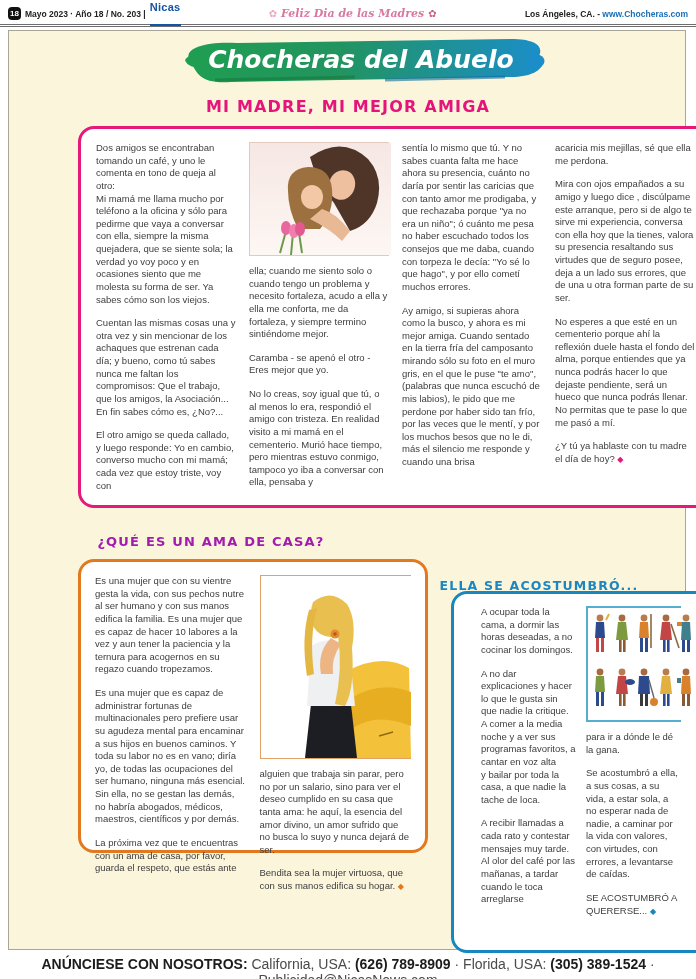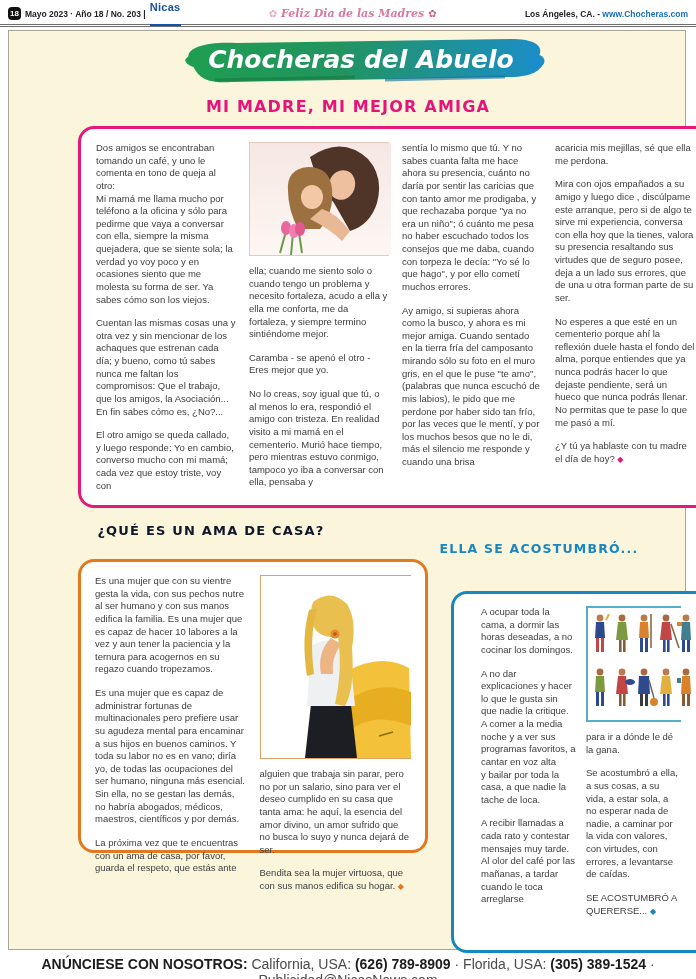--- a/index.html
+++ b/index.html
@@ -44,22 +44,22 @@
   .banner text{
     font-family:"DejaVu Sans",sans-serif;font-weight:bold;font-style:italic;
     font-size:25px;fill:#ffffff;
   }
   
   .sec-title{
     position:absolute;font-weight:bold;letter-spacing:1.2px;text-align:center;
     font-size:16px;font-family:"DejaVu Sans",sans-serif;
   }
   .t-madre{left:0;width:678px;top:66px;color:#E5147A;}
-  .t-ama{left:27px;width:350px;top:492px;color:#0f172a;font-size:13px;}
-  .t-ella{left:400px;width:260px;top:510px;color:#1B87C2;font-size:12.5px;}
+  .t-ama{left:27px;width:350px;top:503px;color:#a21caf;font-size:13px;}
+  .t-ella{left:400px;width:260px;top:547px;color:#1B87C2;font-size:12.5px;}
   
   .artbox{
     position:absolute;background:#ffffff;box-sizing:border-box;border-radius:16px;
     display:flex;
     margin-left:42px;
   }
   .box-madre{left:27px;top:95px;width:635px;height:382px;border:3px solid #E5187B;padding:13px 15px;gap:13px;}
   .box-ama{left:27px;top:528px;width:350px;height:294px;border:3px solid #E2791F;padding:13px 14px;gap:13px;}
   .box-ella{left:400px;top:560px;width:260px;height:362px;border:3px solid #1787C0;padding:12px 27px;gap:10px;}
   .col{flex:1;min-width:0;}

